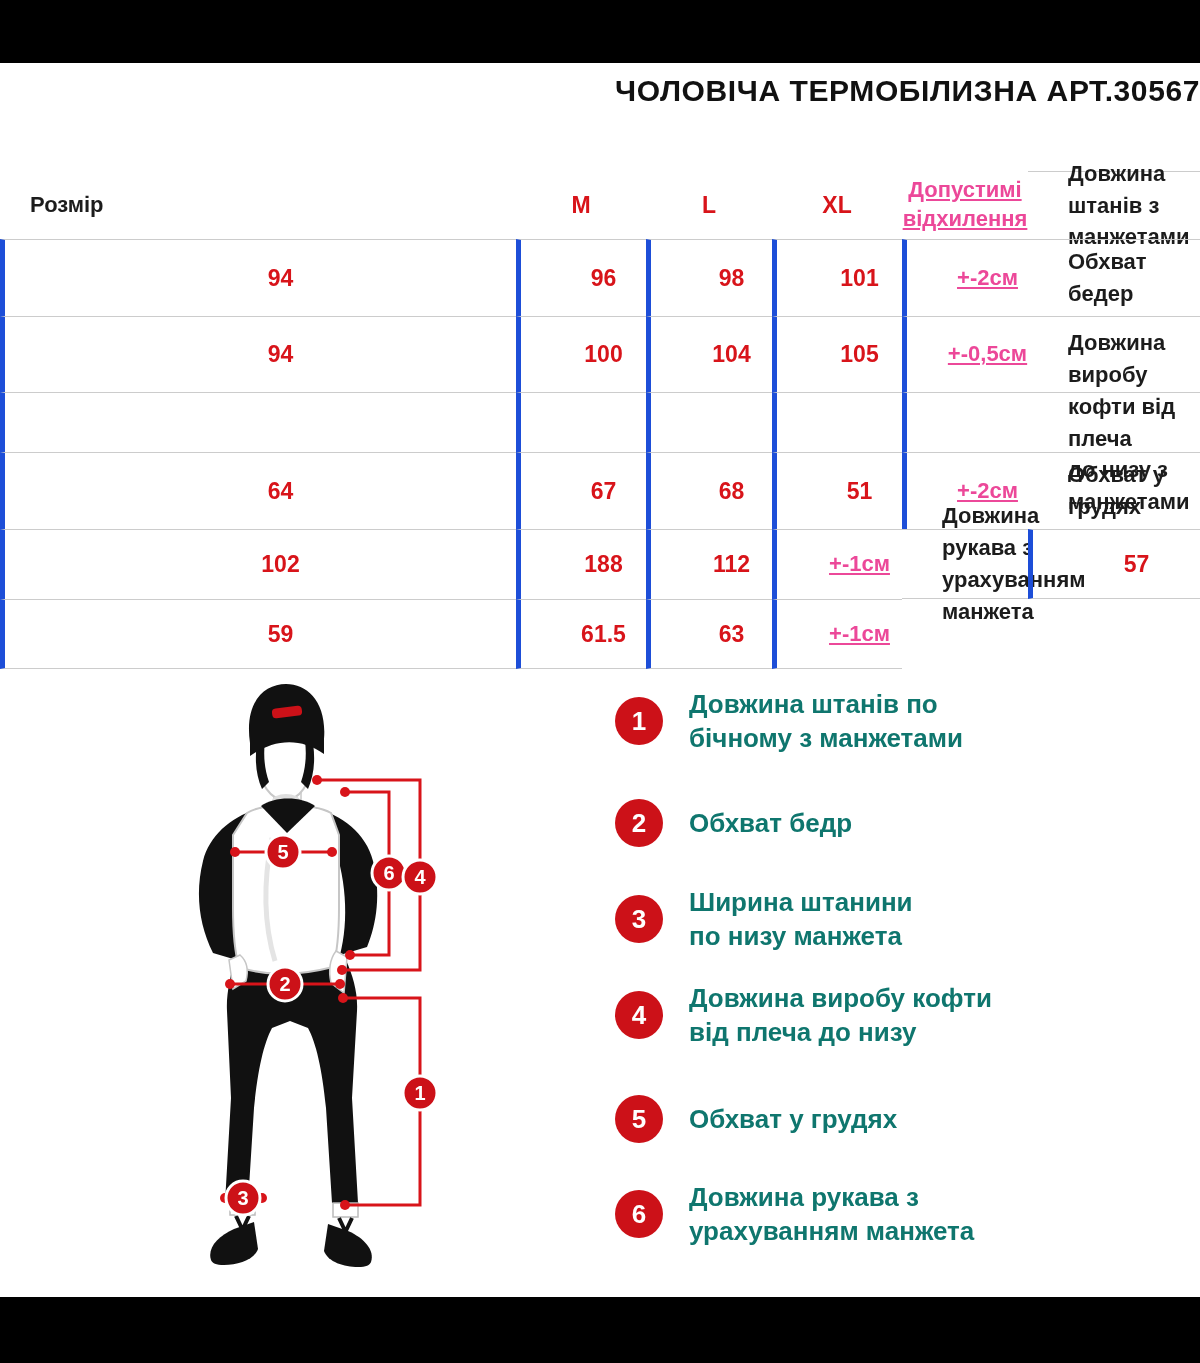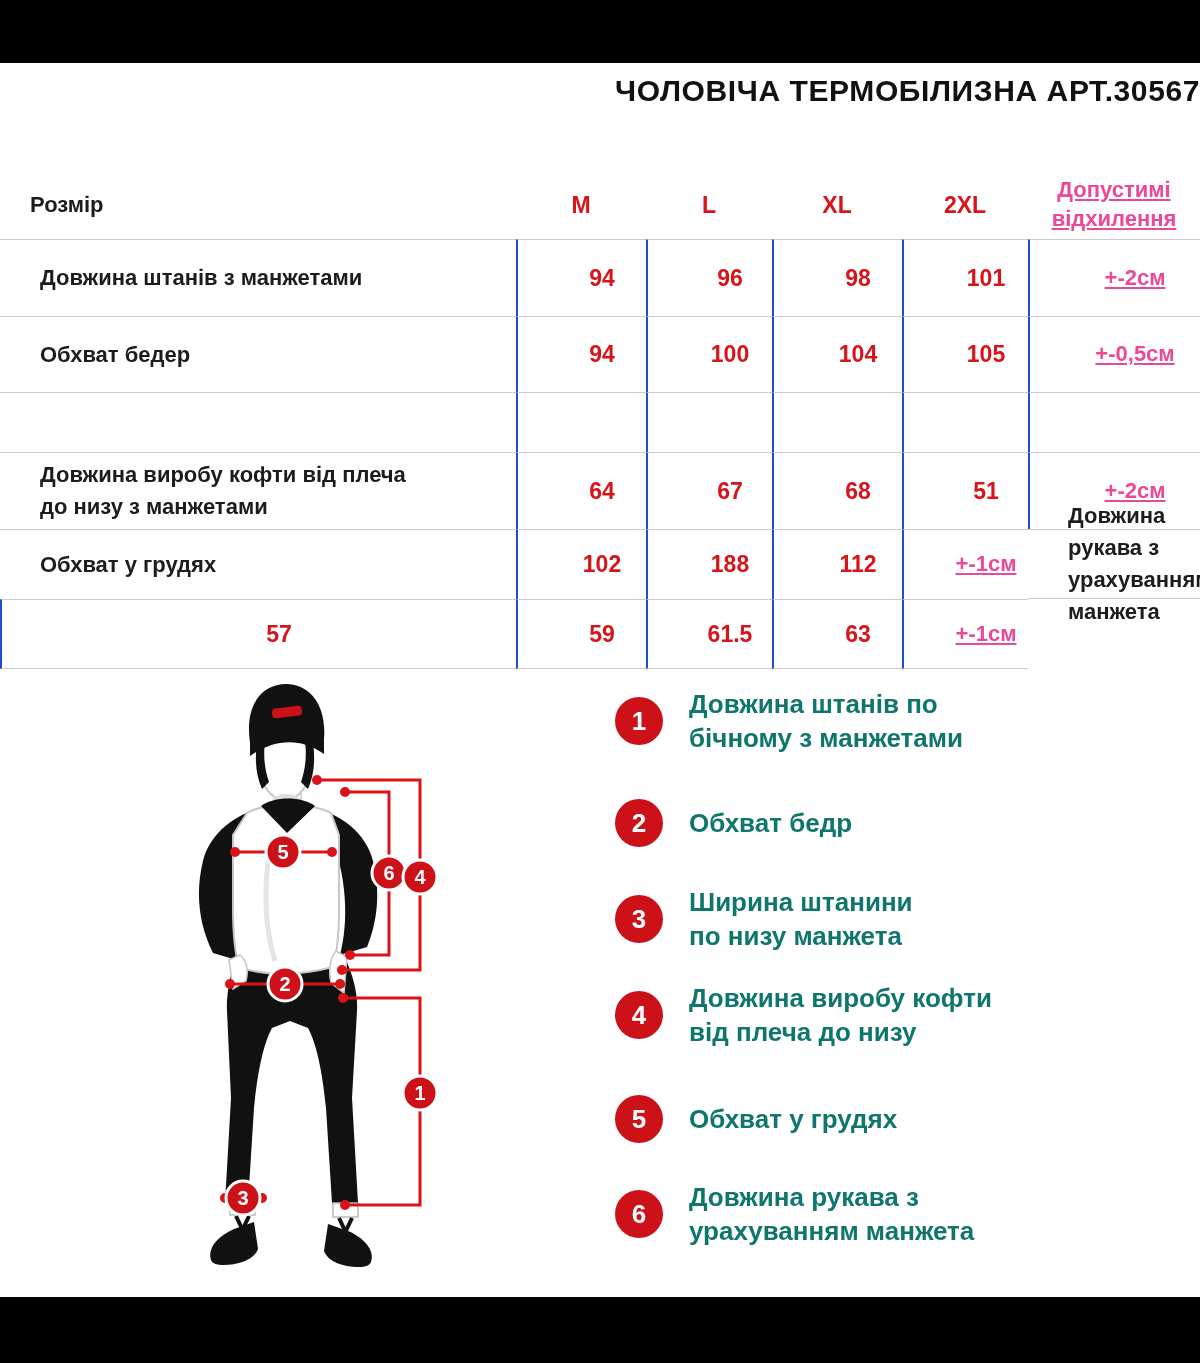--- a/index.html
+++ b/index.html
@@ -20,21 +20,21 @@
     grid-template-columns:516px 130px 126px 130px 126px 172px;
     grid-template-rows:68px 77px 76px 60px 77px 70px 70px;
     margin-top:32px;
   }
   .cell{ display:flex; align-items:center; font-weight:700; color:#1c1c1c; }
   .lab{ padding-left:30px; font-size:22px; line-height:1.45; white-space:pre-line; }
   .val{ justify-content:center; color:#d8141a; font-size:23px; }
   .dev{ justify-content:center; color:#ec4899; font-size:22px; text-align:center;
         line-height:1.3; white-space:pre-line;text-decoration:underline; }
   .bt{ border-top:1px solid #cccccc;padding-left:40px; }
-  .bl{ border-left:2px solid #1d4ed8; }
+  .bl{ border-left:5px solid #1d4ed8; }
   .bb{ border-bottom:1px solid #cccccc; }
   .legend-item{ position:absolute; left:615px; display:flex; align-items:center; gap:26px; }
   .legend-badge{
     width:48px; height:48px; border-radius:50%; background:#cc1118; color:#fff;
     font-size:26px; font-weight:700; display:flex; align-items:center; justify-content:center;
     flex:none;
   }
   .legend-text{ font-size:26px; font-weight:700; color:#0f766e; line-height:1.32;
     white-space:pre-line; }
   .li1{ top:687px; } .li2{ top:799px; } .li3{ top:885px; }
@@ -51,21 +51,20 @@
   <div class="bar bar-bottom"></div>
 
   <div class="title">ЧОЛОВІЧА ТЕРМОБІЛИЗНА АРТ.30567</div>
 
   <div class="size-table">
 
     <div class="cell lab">Розмір</div>
     <div class="cell val">M</div>
     <div class="cell val">L</div>
     <div class="cell val">XL</div>
-    <div class="cell val">2XL</div>
     <div class="cell dev">Допустимі
 відхилення</div>
 
     <div class="cell lab bt">Довжина штанів з манжетами</div>
     <div class="cell val bt bl">94</div>
     <div class="cell val bt bl">96</div>
     <div class="cell val bt bl">98</div>
     <div class="cell val bt bl">101</div>
     <div class="cell dev bt bl">+-2см</div>
 

